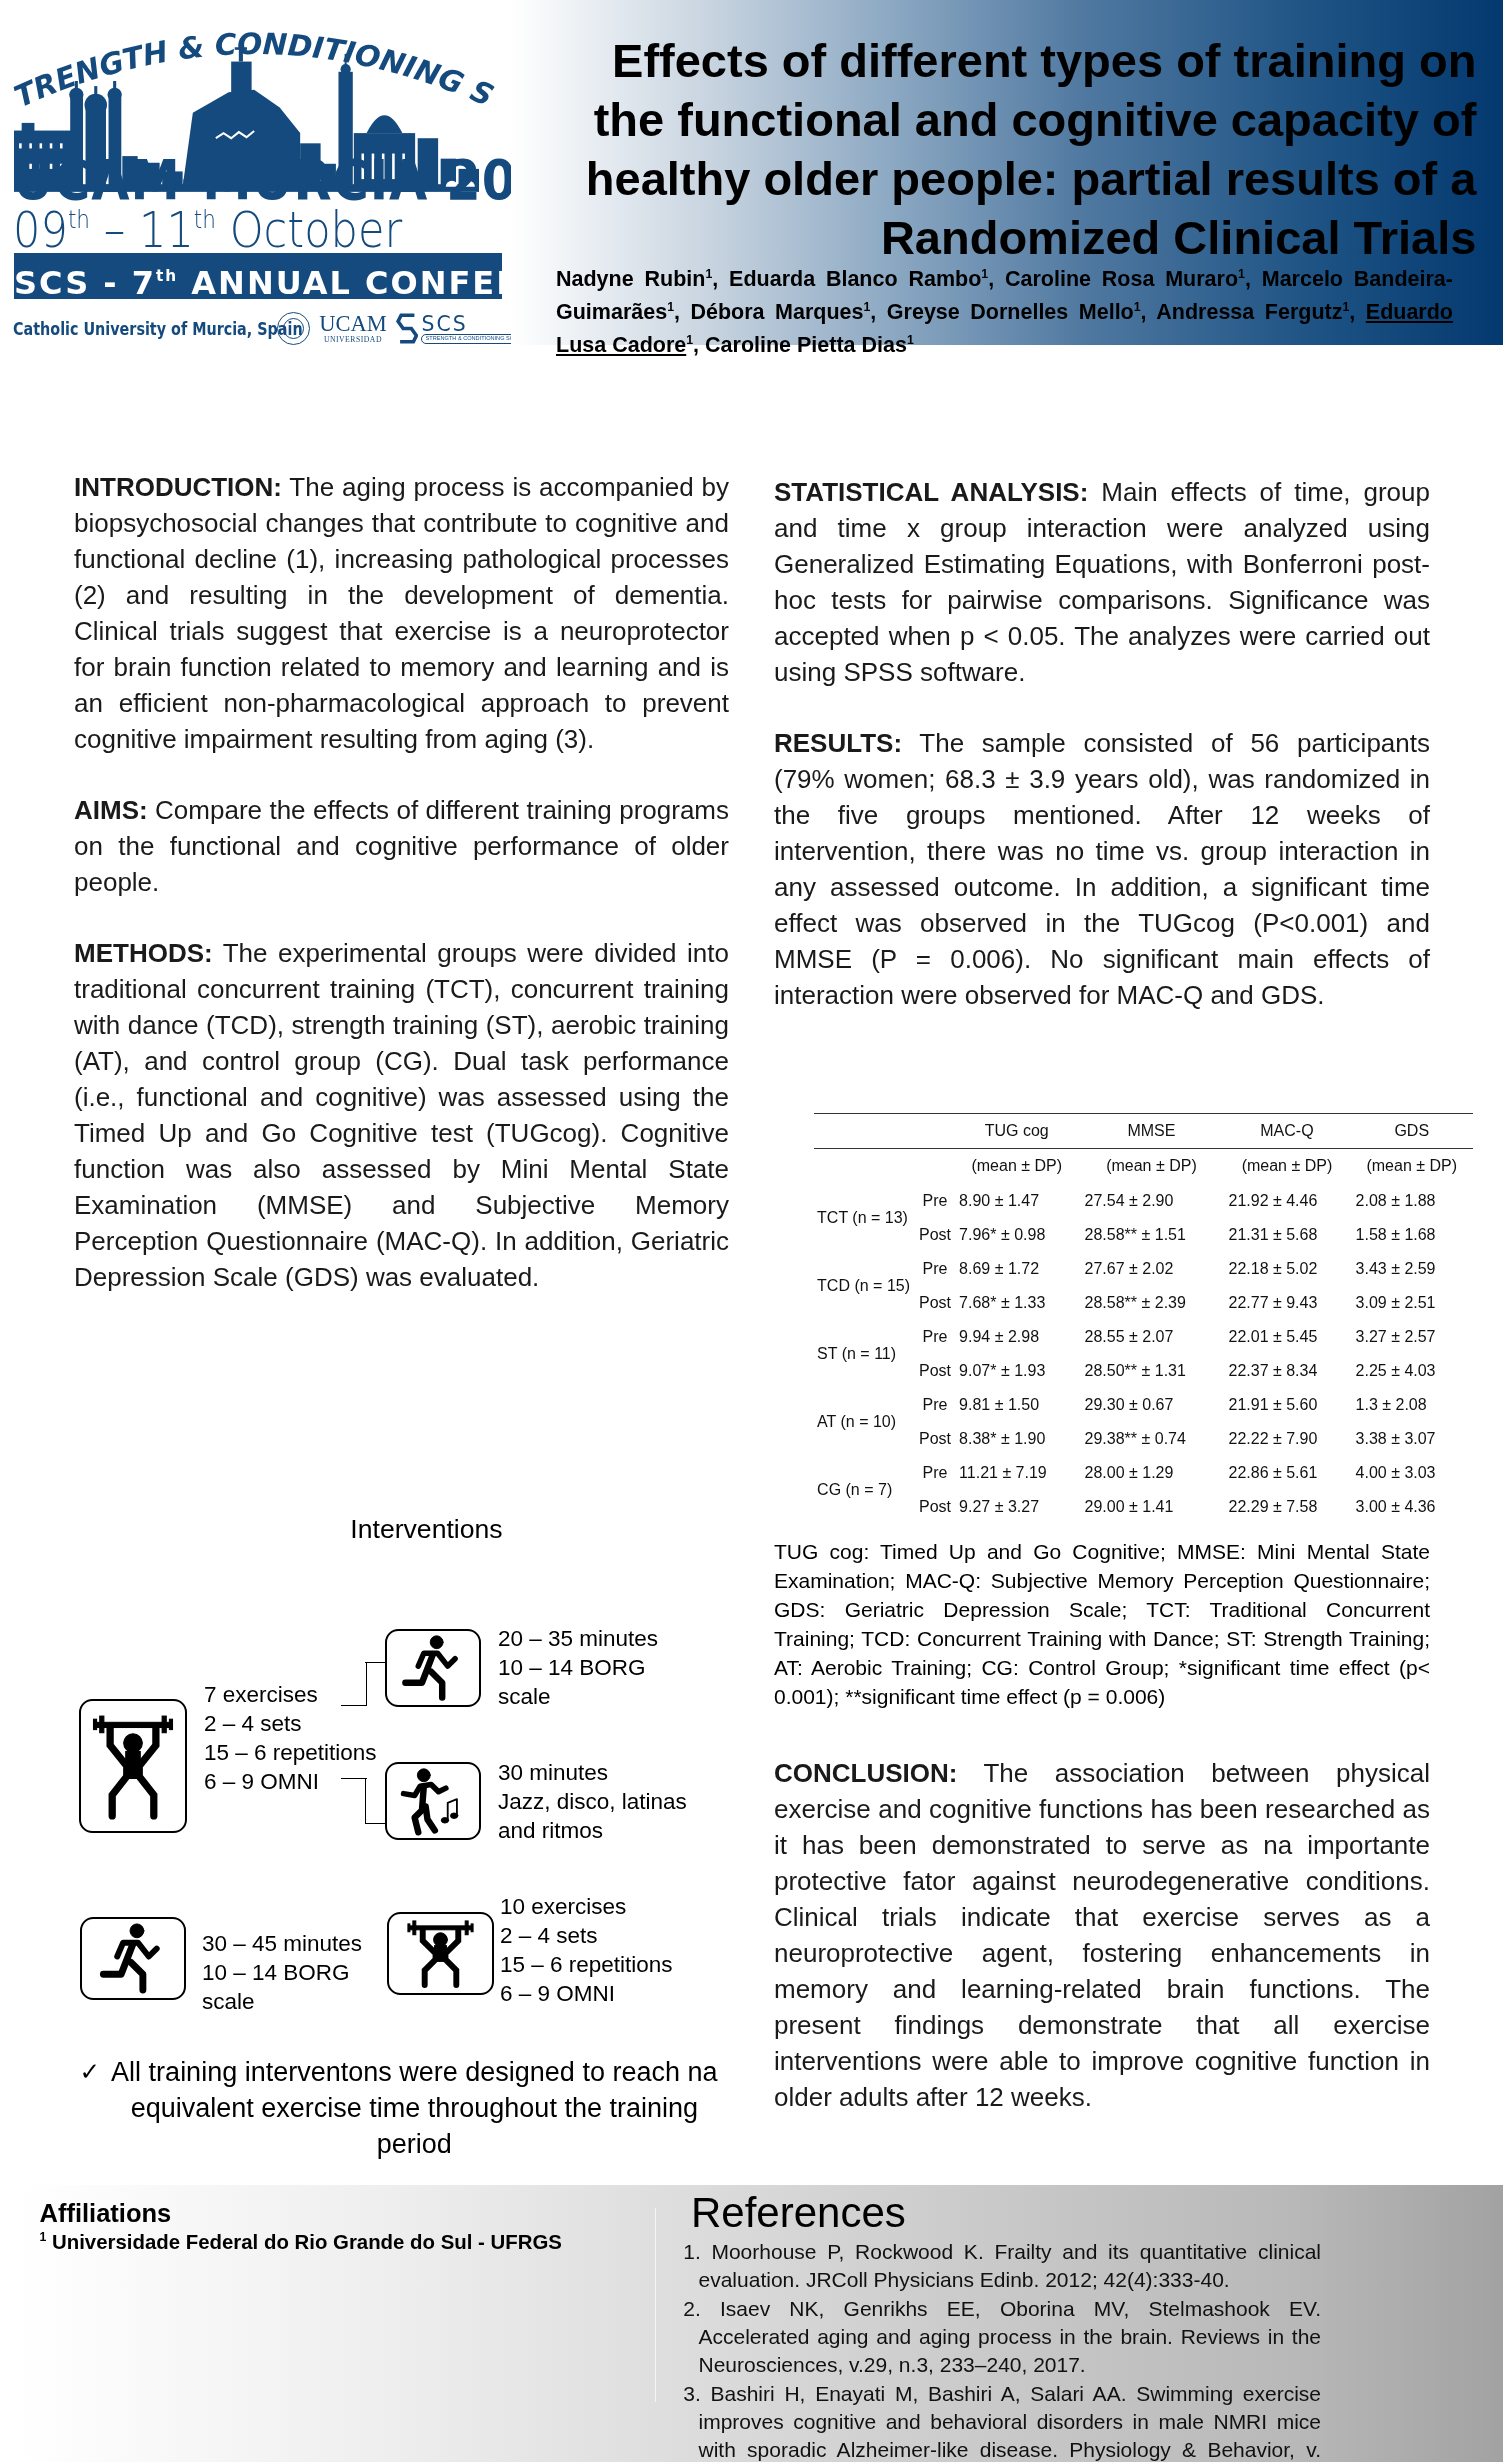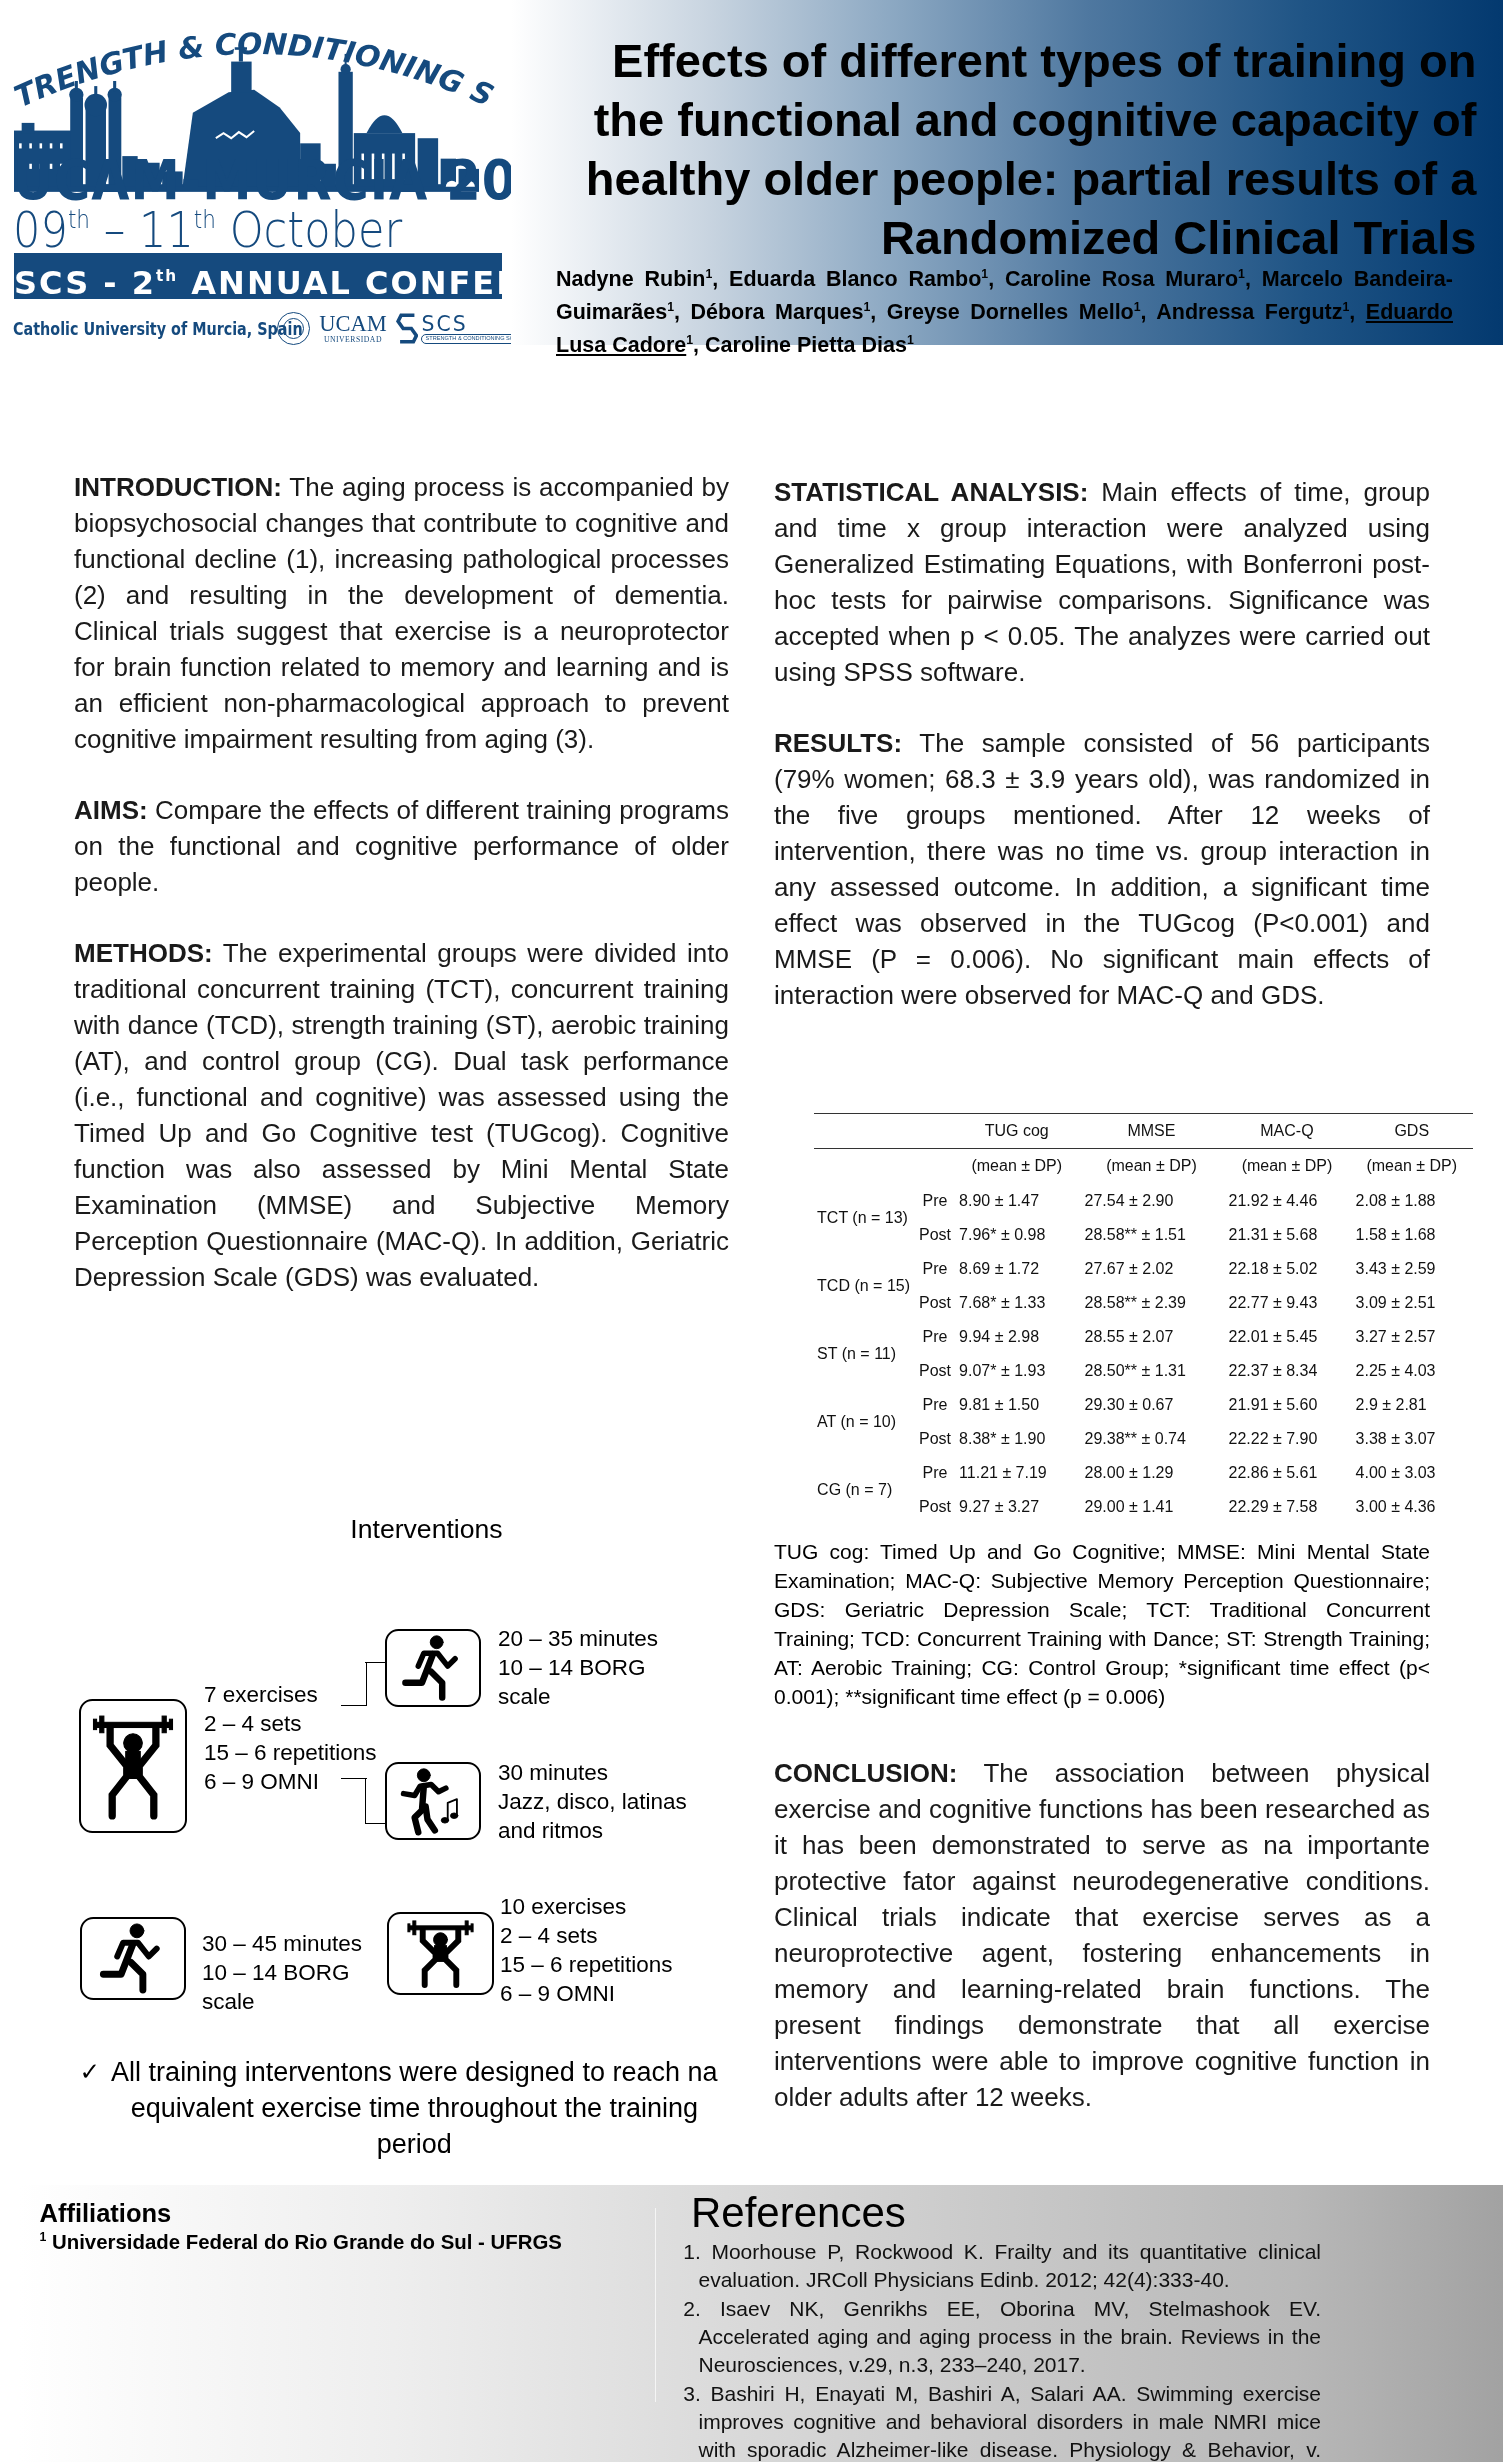--- a/index.html
+++ b/index.html
@@ -147,21 +147,21 @@
         <rect x="760" y="220" width="5" height="50"></rect>
       <path d="M 845 285 a 12 12 0 0 1 24 0 Z"></path>
         <path d="M 878 285 a 12 12 0 0 1 24 0 Z"></path>
     </g>
   </svg>
   <div class="logo-ucam">UCAM-MURCIA 2024</div>
   <div class="logo-dates">
     <span>09</span><sup>th</sup><span> – </span><span>11</span><sup>th</sup><span> October</span>
   </div>
   <div class="logo-conf">
-    <span>SCS - 2</span><sup>th</sup><span> ANNUAL CONFERENCE</span>
+    <span>SCS - 7</span><sup>th</sup><span> ANNUAL CONFERENCE</span>
   </div>
   <div class="logo-foot">
     <div class="cu">Catholic University of Murcia, Spain</div>
     <div class="seal"></div>
     <div class="ucam-mark">
       <div class="u1">UCAM</div>
       <div class="u2">UNIVERSIDAD</div>
     </div>
     <div class="scs-mark">
       <svg class="scs-s" viewBox="0 0 44 64">
@@ -364,21 +364,21 @@
           <td class="v">28.50** ± 1.31</td>
           <td class="v">22.37 ± 8.34</td>
           <td class="v">2.25 ± 4.03</td>
         </tr>
         <tr>
           <td class="grp" rowspan="2">AT (n = 10)</td>
           <td class="phase">Pre</td>
           <td class="v">9.81 ± 1.50</td>
           <td class="v">29.30 ± 0.67</td>
           <td class="v">21.91 ± 5.60</td>
-          <td class="v">2.9 ± 2.81</td>
+          <td class="v">1.3 ± 2.08</td>
         </tr>
         <tr>
           <td class="phase">Post</td>
           <td class="v">8.38* ± 1.90</td>
           <td class="v">29.38** ± 0.74</td>
           <td class="v">22.22 ± 7.90</td>
           <td class="v">3.38 ± 3.07</td>
         </tr>
         <tr>
           <td class="grp" rowspan="2">CG (n = 7)</td>

